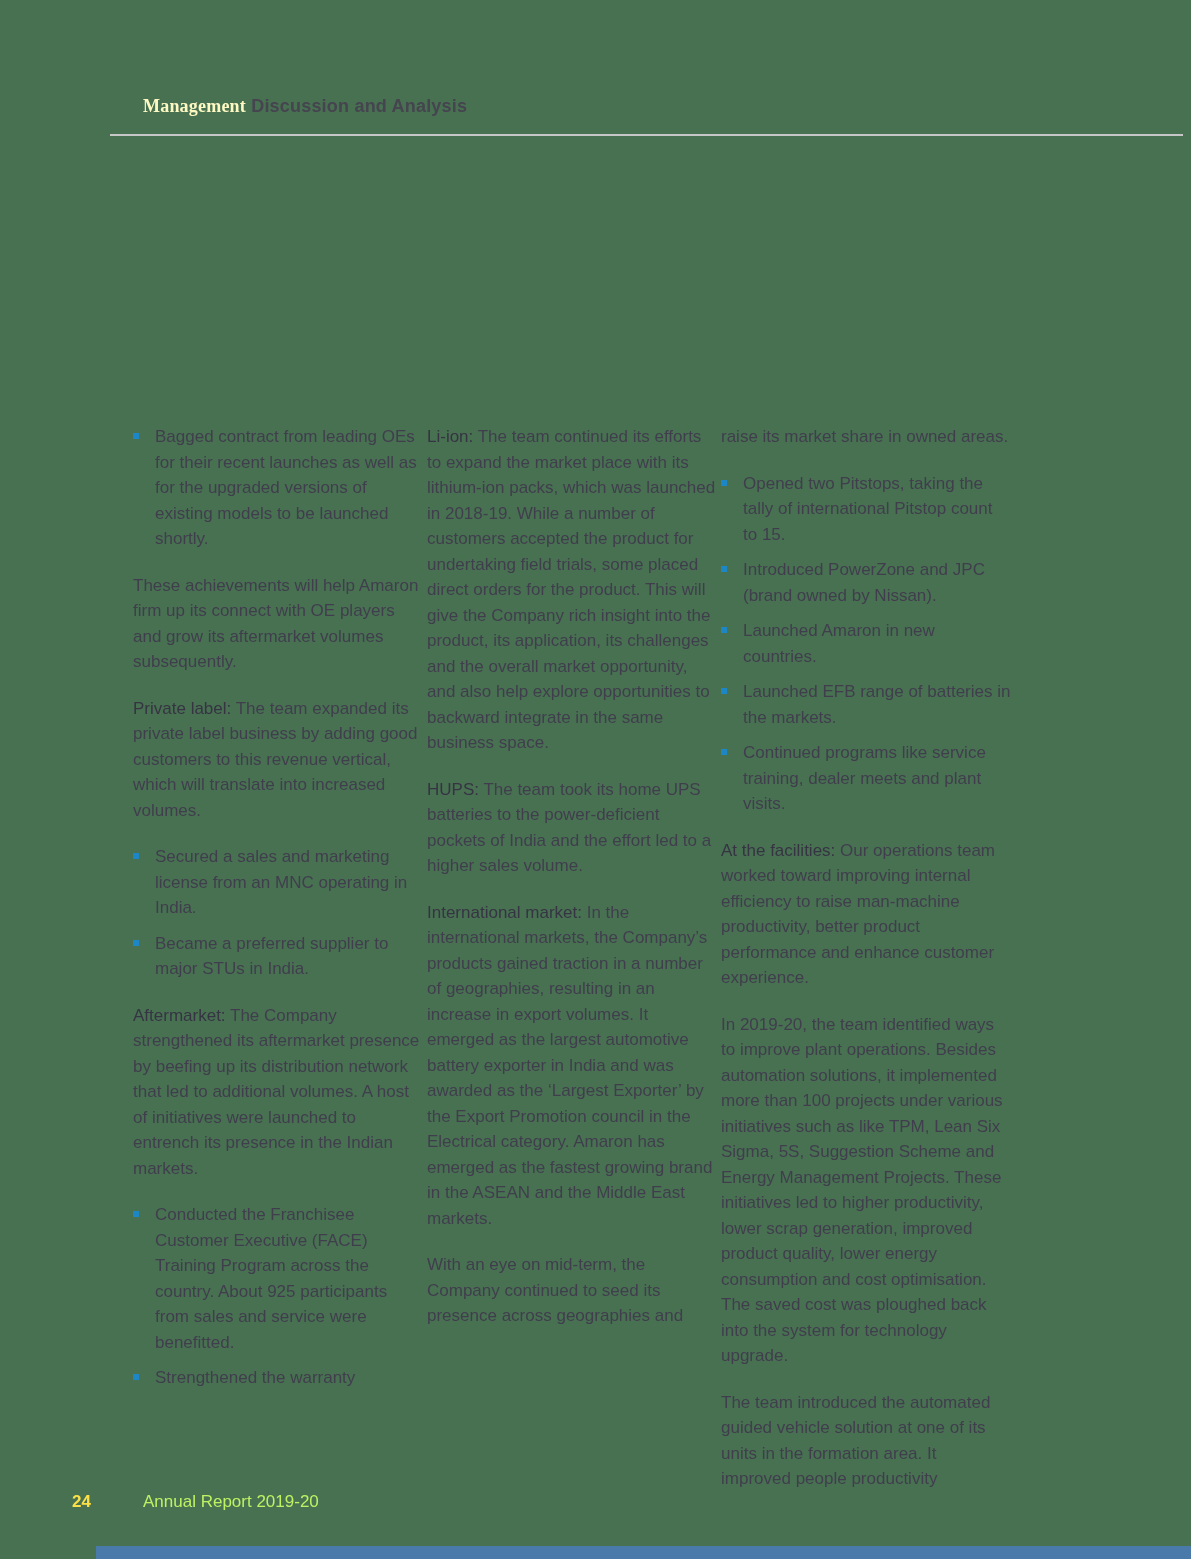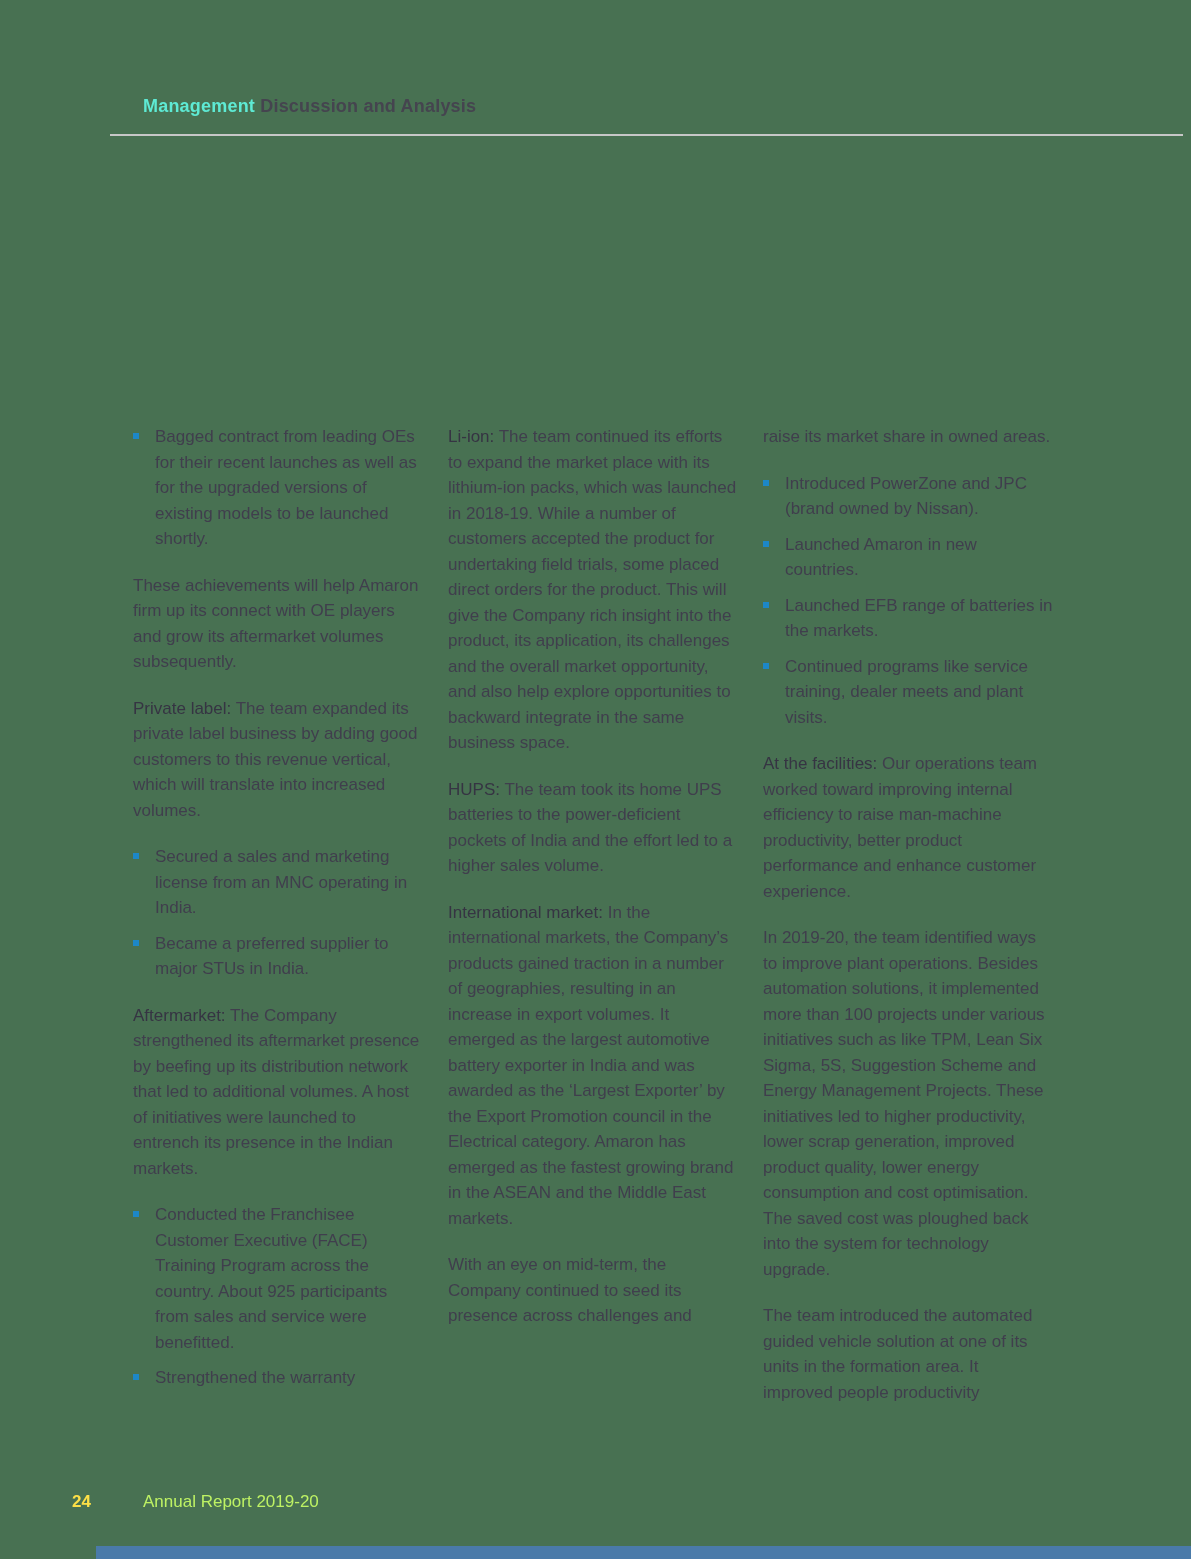--- a/index.html
+++ b/index.html
@@ -11,29 +11,29 @@
     overflow:hidden;
   }
   .page{position:absolute;inset:0;}
   
   .page-header{position:absolute;left:0;top:0;width:100%;}
   .title{
     position:absolute;left:143px;top:96px;margin:0;
     font-size:18px;font-weight:700;letter-spacing:.2px;
     color:#45444f;white-space:nowrap;
   }
-  .title .hl{color:#5eead4;}
+  .title .hl{color:#fef9c3;font-family:Liberation Serif, serif;}
   .rule{
     position:absolute;left:110px;top:134px;width:1073px;height:2px;
     background:#c7c7c7;
   }
   
   .columns{
     position:absolute;left:133px;top:424px;
-    display:flex;gap:25px;
+    display:flex;gap:4px;
   }
   .col{width:290px;color:#403e4d;font-size:17px;line-height:1.5;}
   .para{margin:0 0 21px 0;}
   .para .lead{color:#363443;font-weight:400;}
   .para.indent{padding-left:22px;}
   .bullet-item{display:flex;margin:0 0 10px 0;}
   .bullet-group-end{margin-bottom:21px;}
   .marker{flex:0 0 22px;padding-top:9px;}
   .marker::after{
     content:"";display:block;width:6px;height:6px;background:#1d87c6;
@@ -81,24 +81,28 @@
         </div>
         <div class="bullet-item">
           <span class="marker"></span>
           <span class="bullet-text">Strengthened the warranty</span>
         </div>
       </div>
       <div class="col">
         <p class="para"><strong class="lead">Li-ion:</strong> The team continued its efforts to expand the market place with its lithium-ion packs, which was launched in 2018-19. While a number of customers accepted the product for undertaking field trials, some placed direct orders for the product. This will give the Company rich insight into the product, its application, its challenges and the overall market opportunity, and also help explore opportunities to backward integrate in the same business space.</p>
         <p class="para"><strong class="lead">HUPS:</strong> The team took its home UPS batteries to the power-deficient pockets of India and the effort led to a higher sales volume.</p>
         <p class="para"><strong class="lead">International market:</strong> In the international markets, the Company’s products gained traction in a number of geographies, resulting in an increase in export volumes. It emerged as the largest automotive battery exporter in India and was awarded as the ‘Largest Exporter’ by the Export Promotion council in the Electrical category. Amaron has emerged as the fastest growing brand in the ASEAN and the Middle East markets.</p>
-        <p class="para">With an eye on mid-term, the Company continued to seed its presence across challenges and</p>
+        <p class="para">With an eye on mid-term, the Company continued to seed its presence across geographies and</p>
       </div>
       <div class="col">
         <p class="para">raise its market share in owned areas.</p>
+        <div class="bullet-item">
+          <span class="marker"></span>
+          <span class="bullet-text">Opened two Pitstops, taking the tally of international Pitstop count to 15.</span>
+        </div>
         <div class="bullet-item">
           <span class="marker"></span>
           <span class="bullet-text">Introduced PowerZone and JPC (brand owned by Nissan).</span>
         </div>
         <div class="bullet-item">
           <span class="marker"></span>
           <span class="bullet-text">Launched Amaron in new countries.</span>
         </div>
         <div class="bullet-item">
           <span class="marker"></span>

